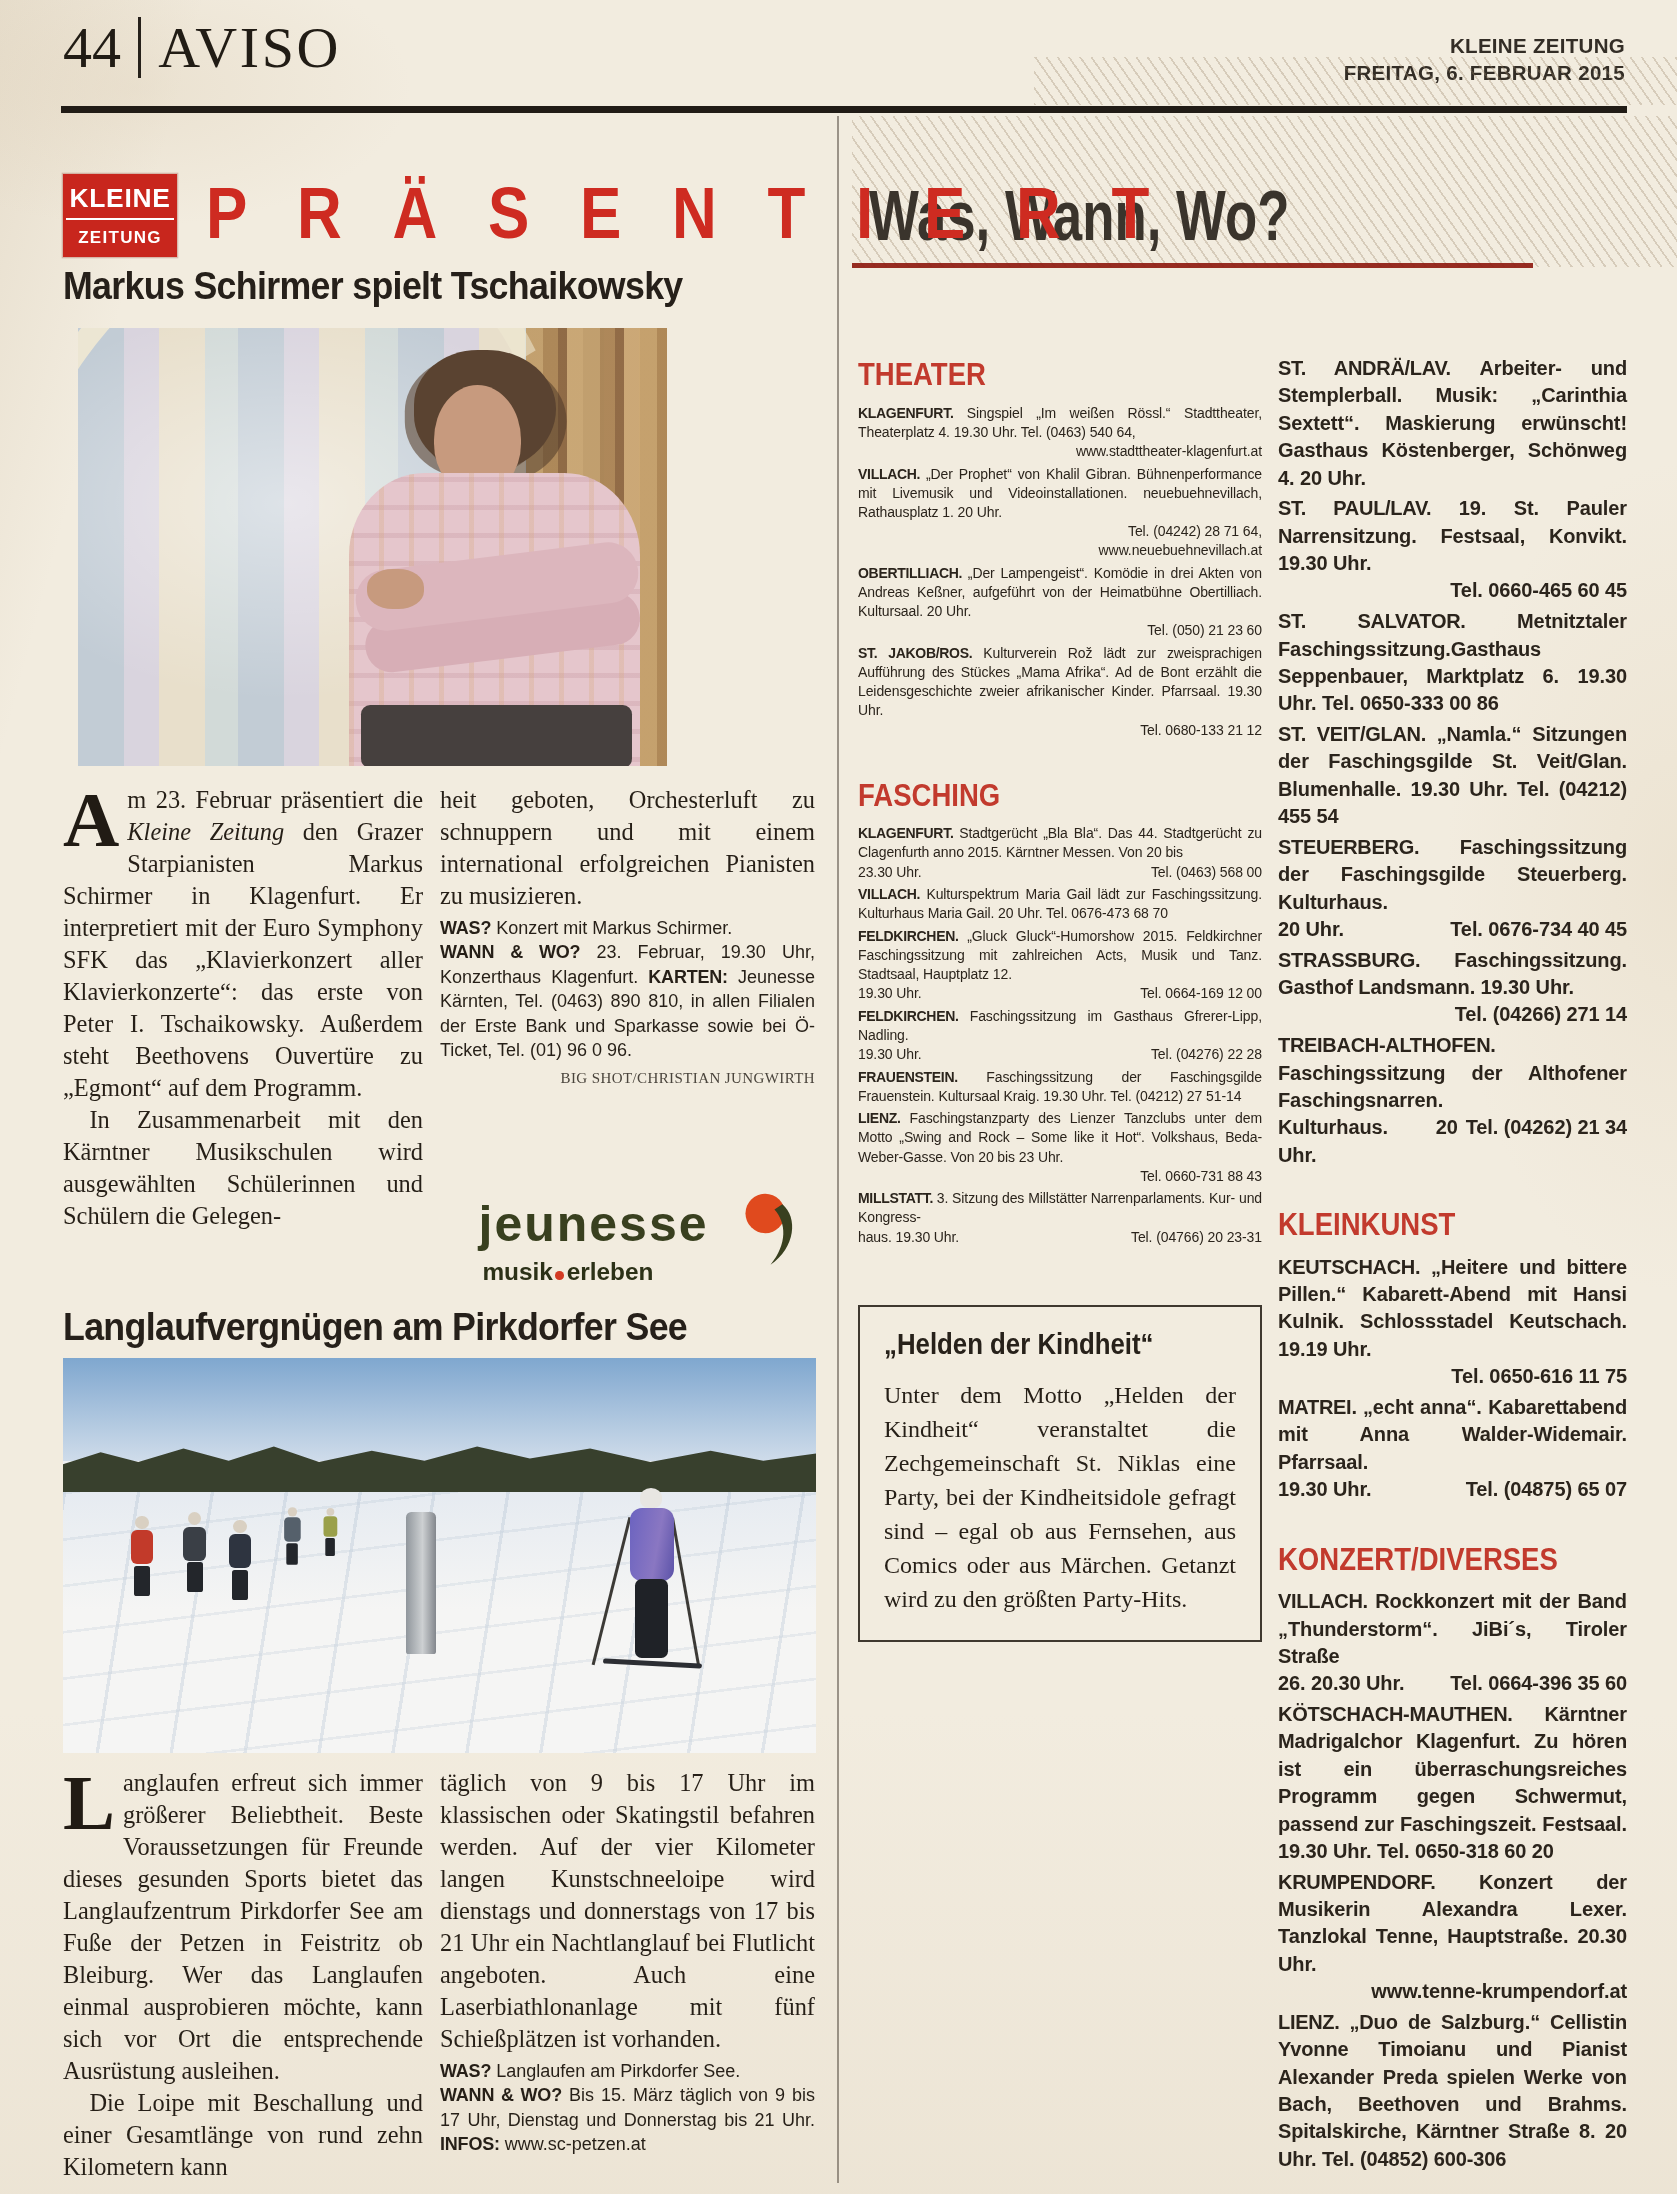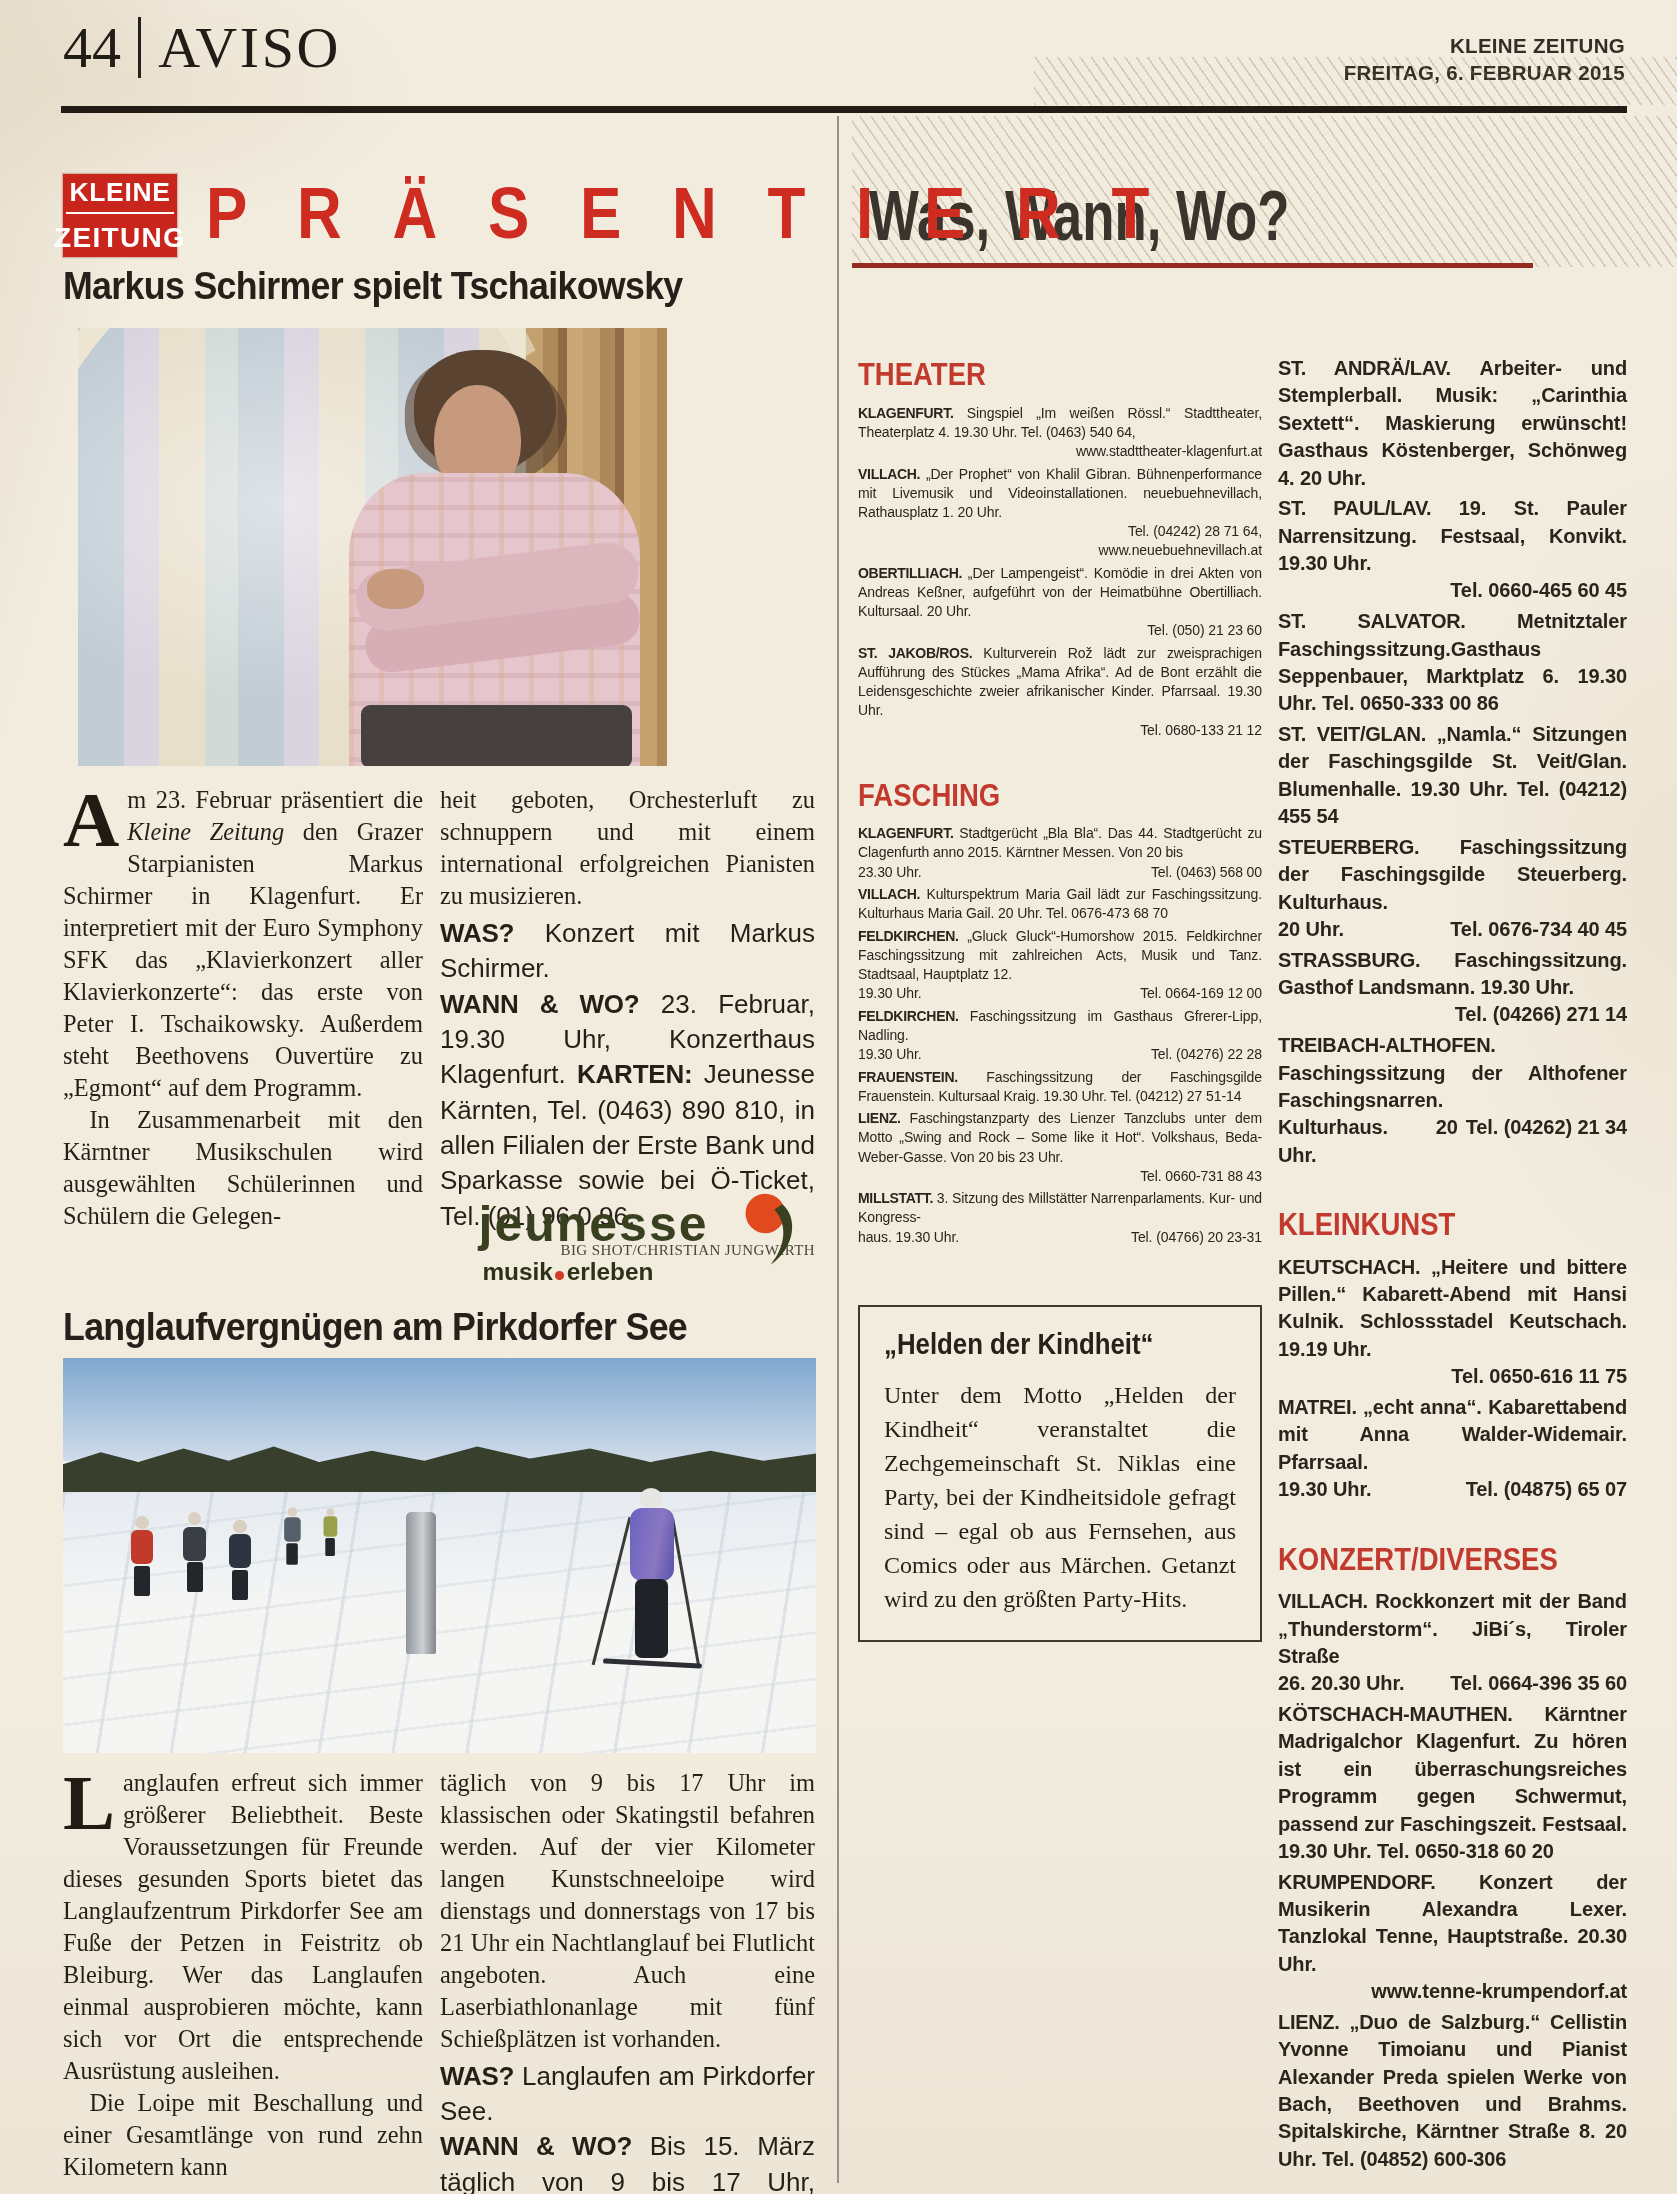--- a/index.html
+++ b/index.html
@@ -29,21 +29,21 @@
   .vdiv{left:837px;top:116px;width:2px;height:2067px;background:#544b40;opacity:.55;}
   .www-title{left:869px;top:177px;font-size:66px;font-weight:700;color:#3a342c;white-space:nowrap;}
   .www-title .cond{transform:scaleX(.80) scaleY(1.08);}
   .redline{left:852px;top:263px;width:681px;height:4.6px;background:#8e1b10;opacity:.92;}
 
   
   .presents{left:63px;top:174px;display:flex;align-items:center;gap:29px;}
   .kz-box{width:114px;height:83px;background:#c8261d;color:#fff;display:flex;flex-direction:column;
     align-items:center;justify-content:center;font-weight:700;box-shadow:0 0 0 1.3px rgba(140,30,20,.25);}
   .kz-l1{font-size:26.4px;letter-spacing:0.7px;border-bottom:2.6px solid #fff;padding:0 4px 3.3px;}
-  .kz-l2{font-size:28px;letter-spacing:1.3px;margin-top:8px;}
+  .kz-l2{font-size:17px;letter-spacing:1.3px;margin-top:8px;}
   .praes{font-size:62px;font-weight:700;color:#ce2b21;letter-spacing:.27em;display:inline-block;
     transform:scaleY(1.16);transform-origin:50% 70%;white-space:nowrap;}
 
   .headline{left:63px;width:756px;font-size:38px;font-weight:700;color:#26201a;letter-spacing:-0.7px;white-space:nowrap;}
   .headline .cond{transform:scaleX(.94);}
   .hl1{top:265px;}
   .hl2{top:1306px;}
 
   
   .photo1{left:78px;top:328px;width:589px;height:438px;overflow:hidden;background:
@@ -67,21 +67,21 @@
   
   .artcol{font-size:24.4px;line-height:1.31;color:#261f17;}
   .a1c1{left:63px;top:784px;width:360px;}
   .a1c2{left:440px;top:784px;width:375px;}
   .a2c1{left:63px;top:1767px;width:360px;}
   .a2c2{left:440px;top:1767px;width:375px;}
   .artcol p{margin:0;}
   .artcol p.ind{text-indent:26.4px;}
   .dropcap{float:left;font-family:"Liberation Serif",serif;font-weight:700;font-size:78px;line-height:.80;
      padding:5.3px 8px 0 0;color:#211b14;}
-  .infoblock{font-size:26px;line-height:1.36;margin-top:4px;}
+  .infoblock{font-size:18px;line-height:1.36;margin-top:4px;}
   .infoblock b{letter-spacing:-0.2px;}
   .credit{margin-top:6.6px;font-size:15px;color:#4a443c;text-align:right;letter-spacing:0.4px;}
 
   
   .jeunesse{left:456px;top:1195px;width:357px;height:106px;}
   .j-word{position:absolute;left:22.5px;top:0;font-size:50px;font-weight:700;color:#39401f;letter-spacing:2px;}
   .j-comma{position:absolute;left:284px;top:-4px;}
   .j-sub{position:absolute;left:26.4px;top:63px;font-size:24.4px;font-weight:700;color:#2c3117;display:flex;align-items:center;}
   .j-dot{width:8.6px;height:8.6px;border-radius:50%;background:#d33b24;margin:6.6px 2.6px 0;}
 

